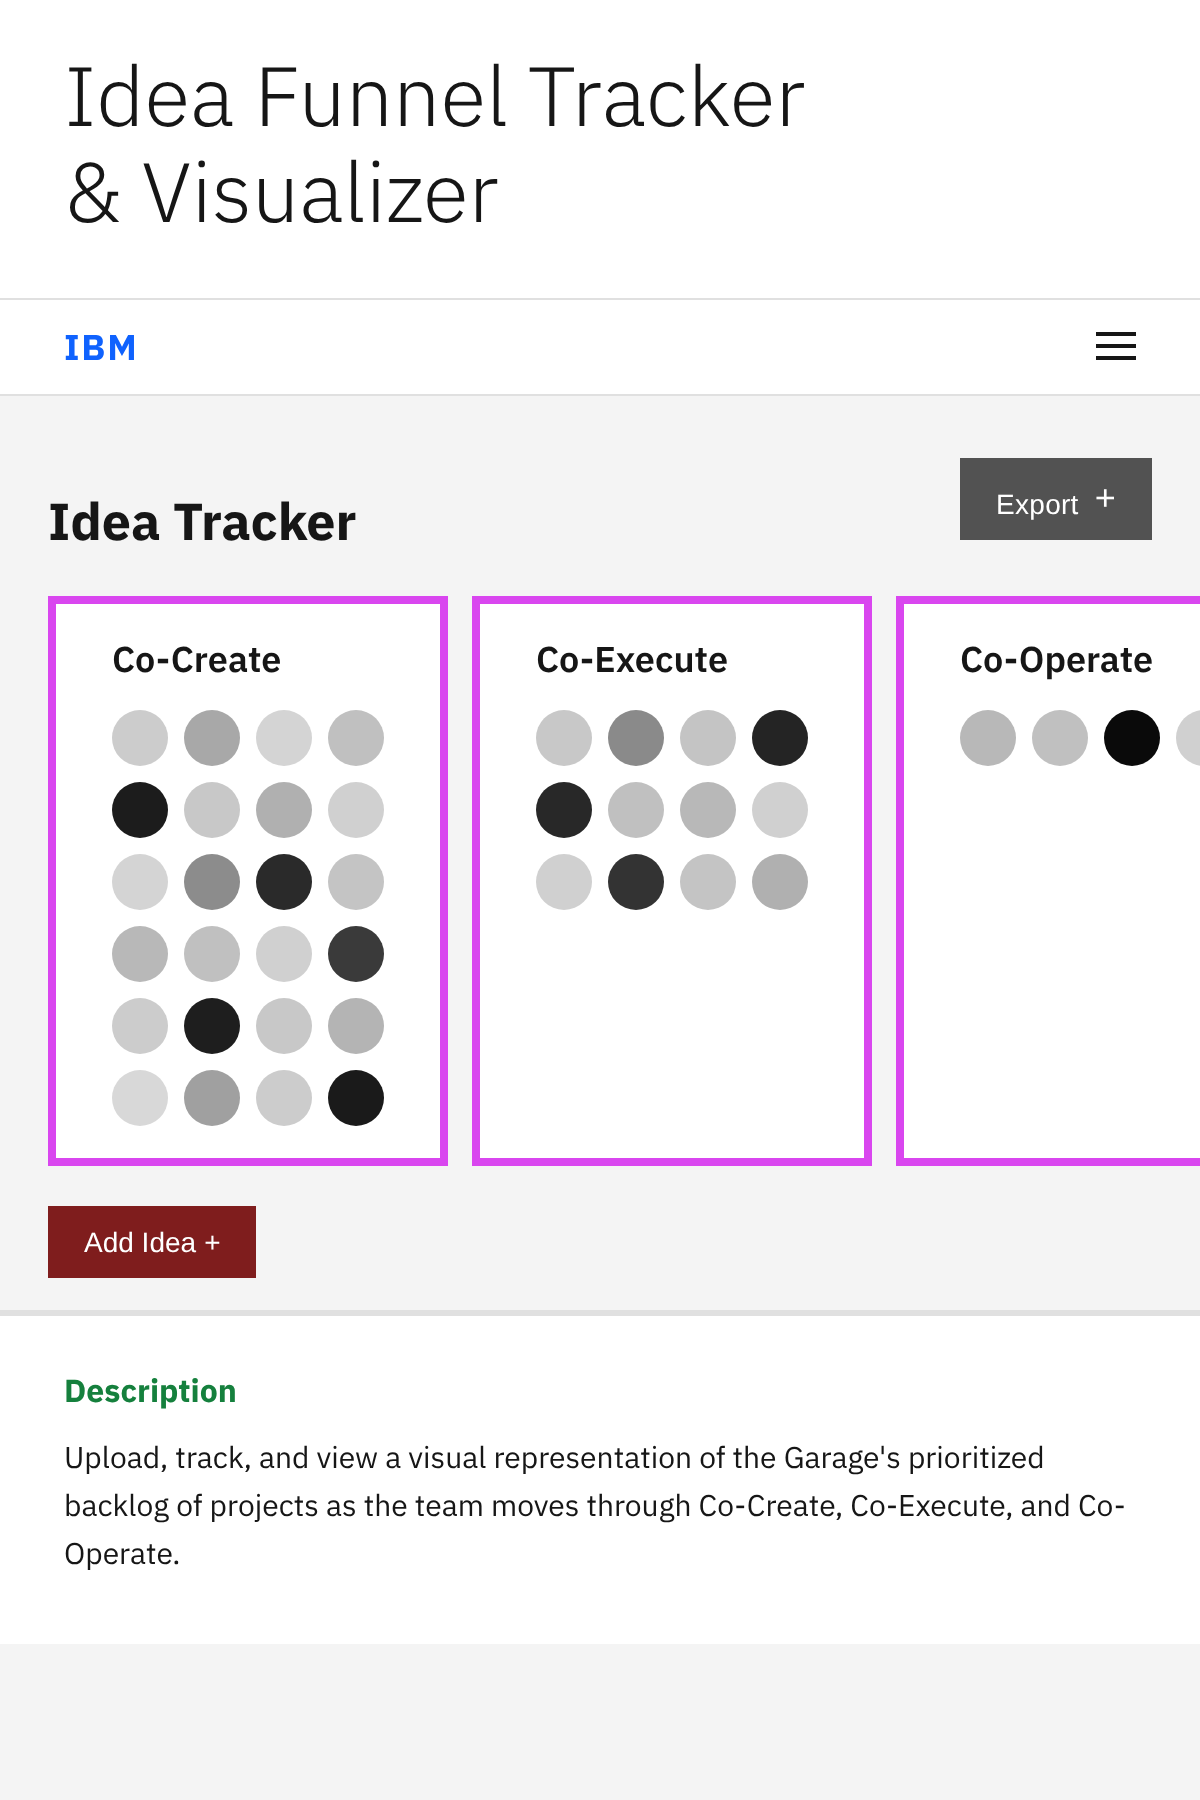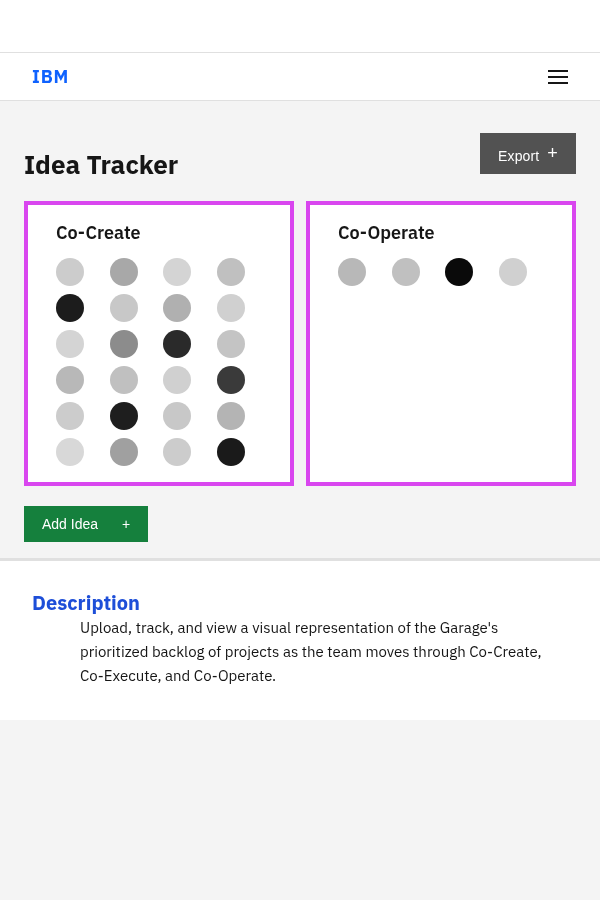--- a/index.html
+++ b/index.html
@@ -130,57 +130,60 @@
 
     .dot {
       width: 28px;
       height: 28px;
       border-radius: 50%;
       display: inline-block;
     }
 
     
     .add-idea-button {
-      background: #15803d;
+      background: #7f1d1d;
       color: #ffffff;
       border: none;
       padding: 10px 18px;
       font-size: 14px;
       font-weight: 400;
       cursor: pointer;
       display: flex;
       align-items: center;
-      gap: 24px;
+      gap: 4px;
     }
 
     
     .description-section {
       background: #ffffff;
       padding: 28px 32px 32px 32px;
       margin-top: 0;
       border-top: 3px solid #e0e0e0;
     }
     .description-heading {
-      font-size: 20px;
-      font-weight: 700;
-      color: #1d4ed8;
-      margin-bottom: 0;
+      font-size: 16px;
+      font-weight: 700;
+      color: #15803d;
+      margin-bottom: 12px;
     }
     .description-text {
       font-size: 15px;
       font-weight: 400;
       color: #161616;
       line-height: 1.6;
-      margin-left: 48px;
     }
   </style>
 </head>
 <body>
 
 <div class="header-section">
+  <div class="app-title">
+    <span>Idea Funnel Tracker</span><br>
+    <span>&amp; Visualizer</span>
+  </div>
 </div>
 
 <nav class="navbar">
   <div class="ibm-logo">IBM</div>
   <div class="hamburger-icon">
     <span></span>
     <span></span>
     <span></span>
   </div>
 </nav>
@@ -219,20 +222,37 @@
           <div class="dot" style="background-color: rgb(30, 30, 30);"></div>
           <div class="dot" style="background-color: rgb(200, 200, 200);"></div>
           <div class="dot" style="background-color: rgb(180, 180, 180);"></div>
           <div class="dot" style="background-color: rgb(216, 216, 216);"></div>
           <div class="dot" style="background-color: rgb(160, 160, 160);"></div>
           <div class="dot" style="background-color: rgb(204, 204, 204);"></div>
           <div class="dot" style="background-color: rgb(26, 26, 26);"></div>
         </div>
       </div>
       <div class="column-card">
+        <div class="column-title">Co-Execute</div>
+        <div class="dots-grid">
+          <div class="dot" style="background-color: rgb(200, 200, 200);"></div>
+          <div class="dot" style="background-color: rgb(138, 138, 138);"></div>
+          <div class="dot" style="background-color: rgb(196, 196, 196);"></div>
+          <div class="dot" style="background-color: rgb(36, 36, 36);"></div>
+          <div class="dot" style="background-color: rgb(40, 40, 40);"></div>
+          <div class="dot" style="background-color: rgb(192, 192, 192);"></div>
+          <div class="dot" style="background-color: rgb(184, 184, 184);"></div>
+          <div class="dot" style="background-color: rgb(208, 208, 208);"></div>
+          <div class="dot" style="background-color: rgb(208, 208, 208);"></div>
+          <div class="dot" style="background-color: rgb(51, 51, 51);"></div>
+          <div class="dot" style="background-color: rgb(196, 196, 196);"></div>
+          <div class="dot" style="background-color: rgb(176, 176, 176);"></div>
+        </div>
+      </div>
+      <div class="column-card">
         <div class="column-title">Co-Operate</div>
         <div class="dots-grid">
           <div class="dot" style="background-color: rgb(184, 184, 184);"></div>
           <div class="dot" style="background-color: rgb(192, 192, 192);"></div>
           <div class="dot" style="background-color: rgb(10, 10, 10);"></div>
           <div class="dot" style="background-color: rgb(208, 208, 208);"></div>
         </div>
       </div>
     </div>
 

